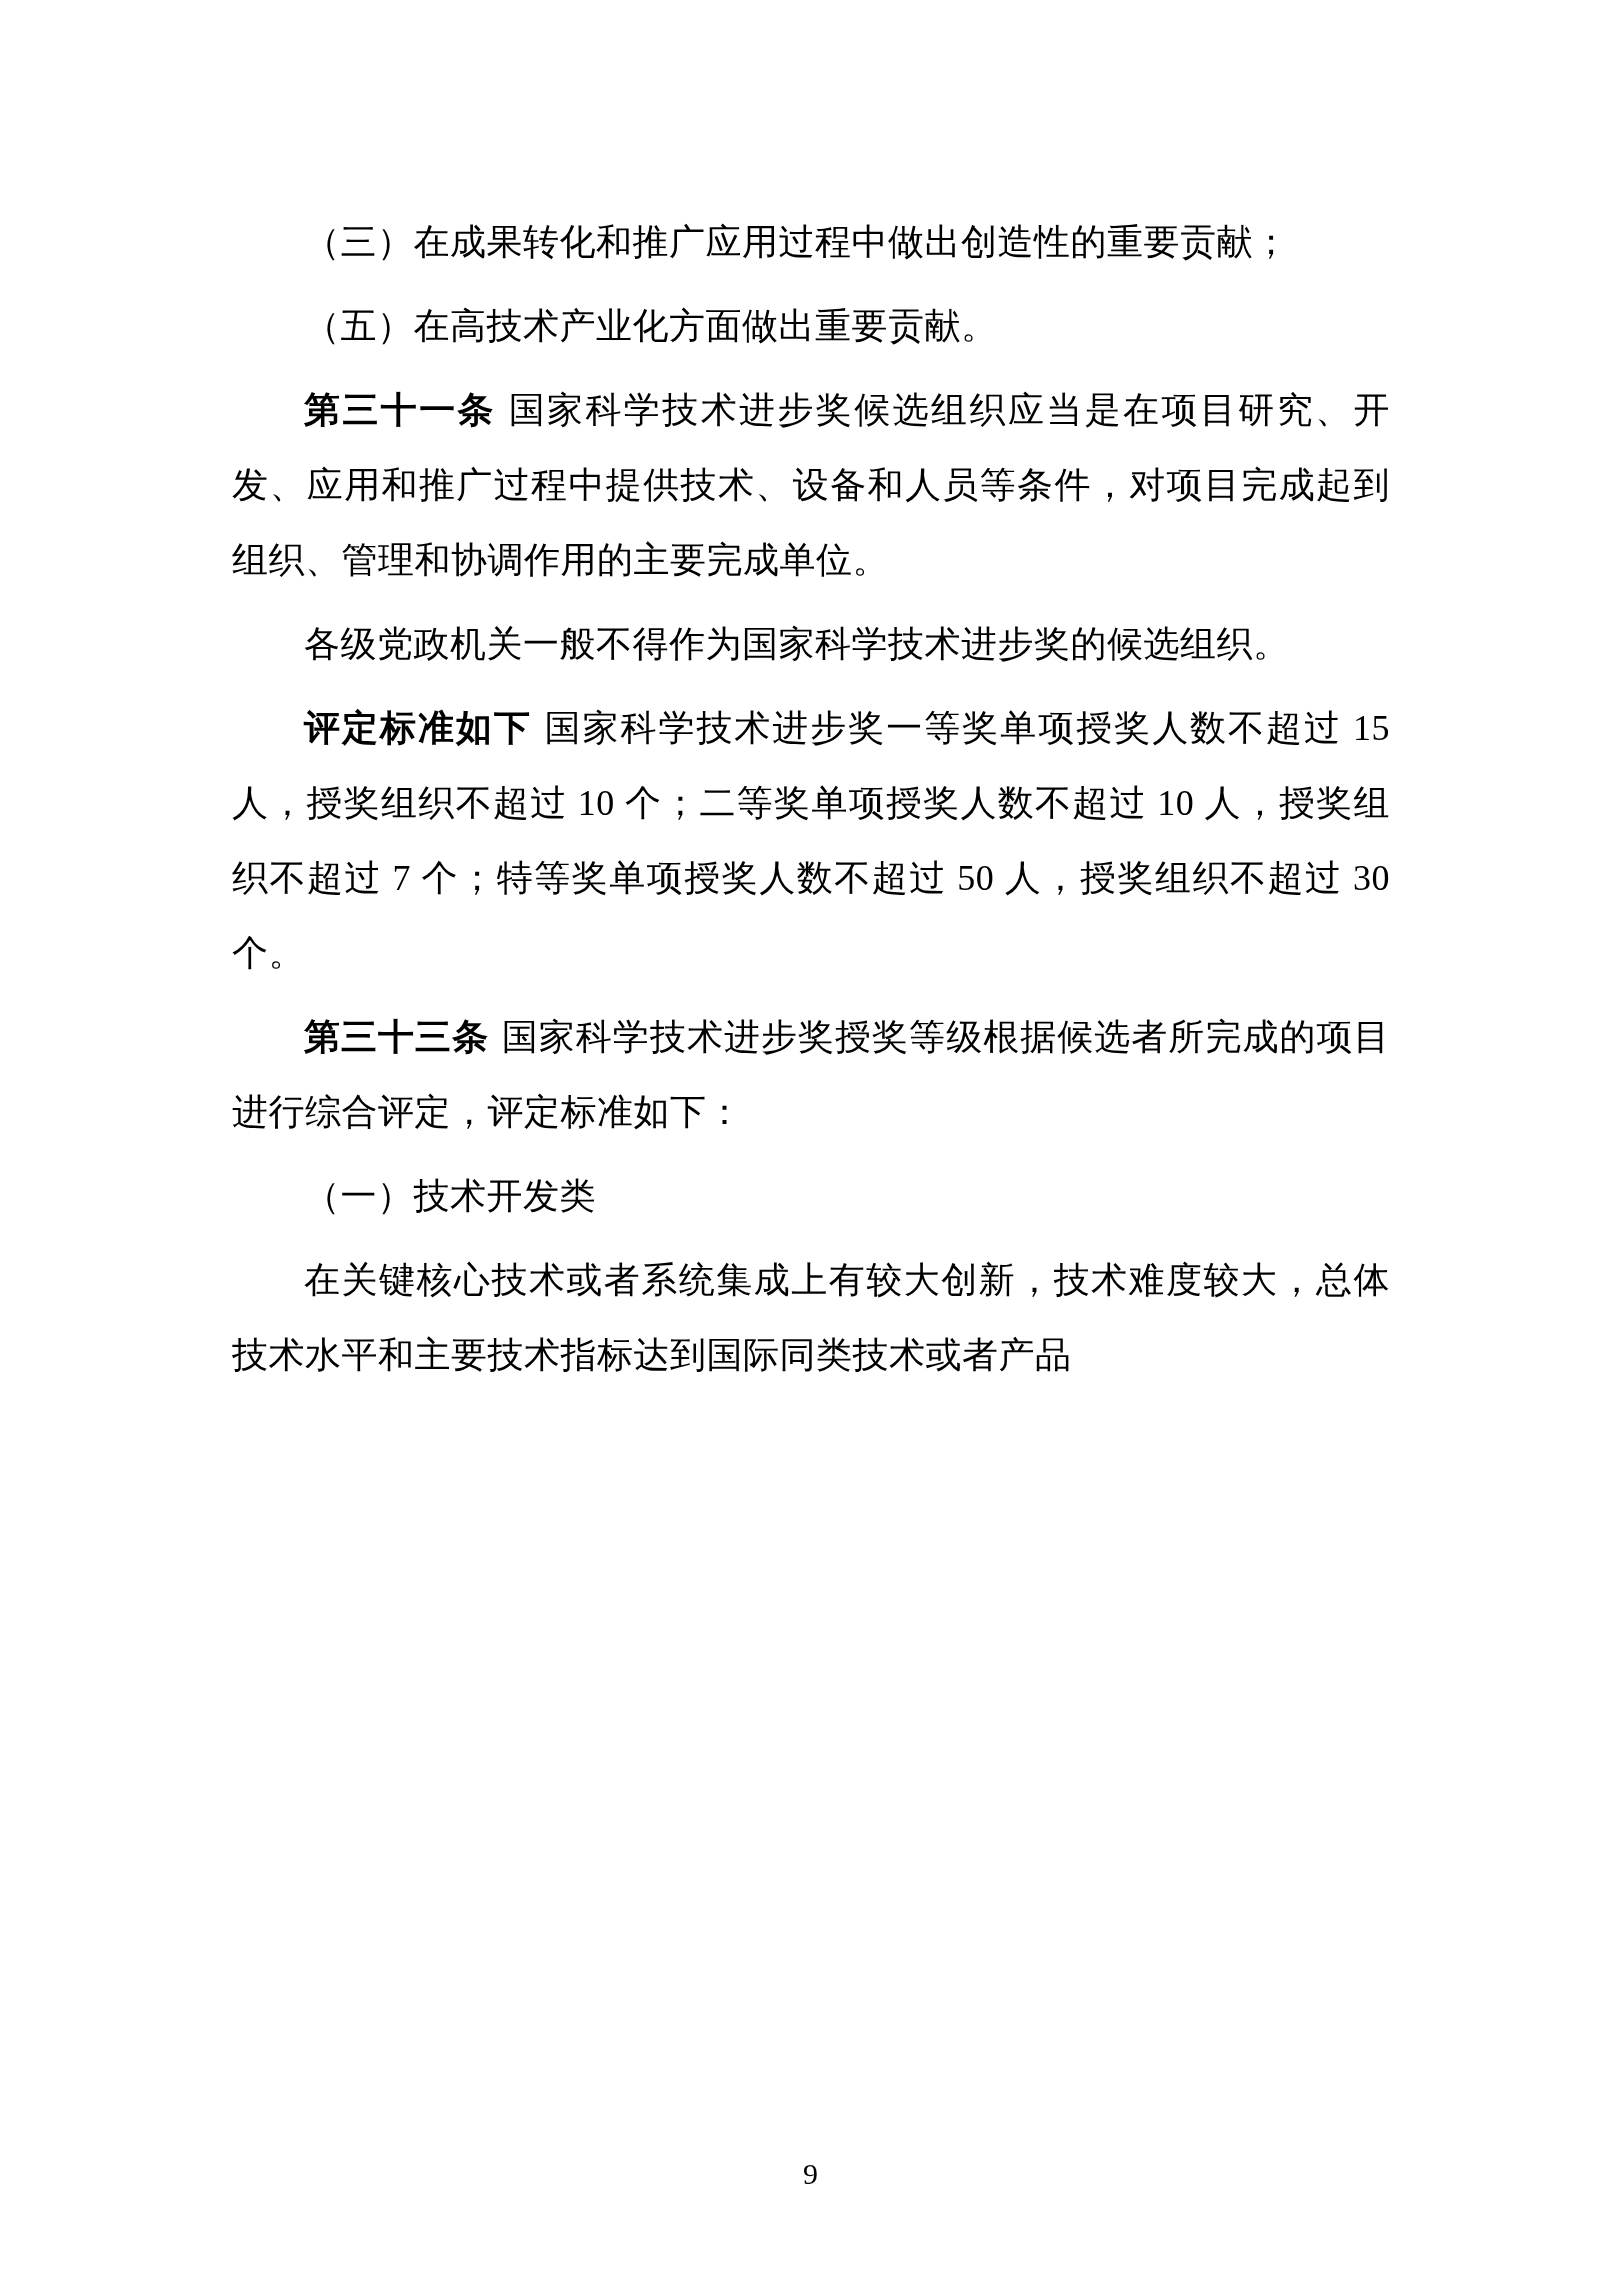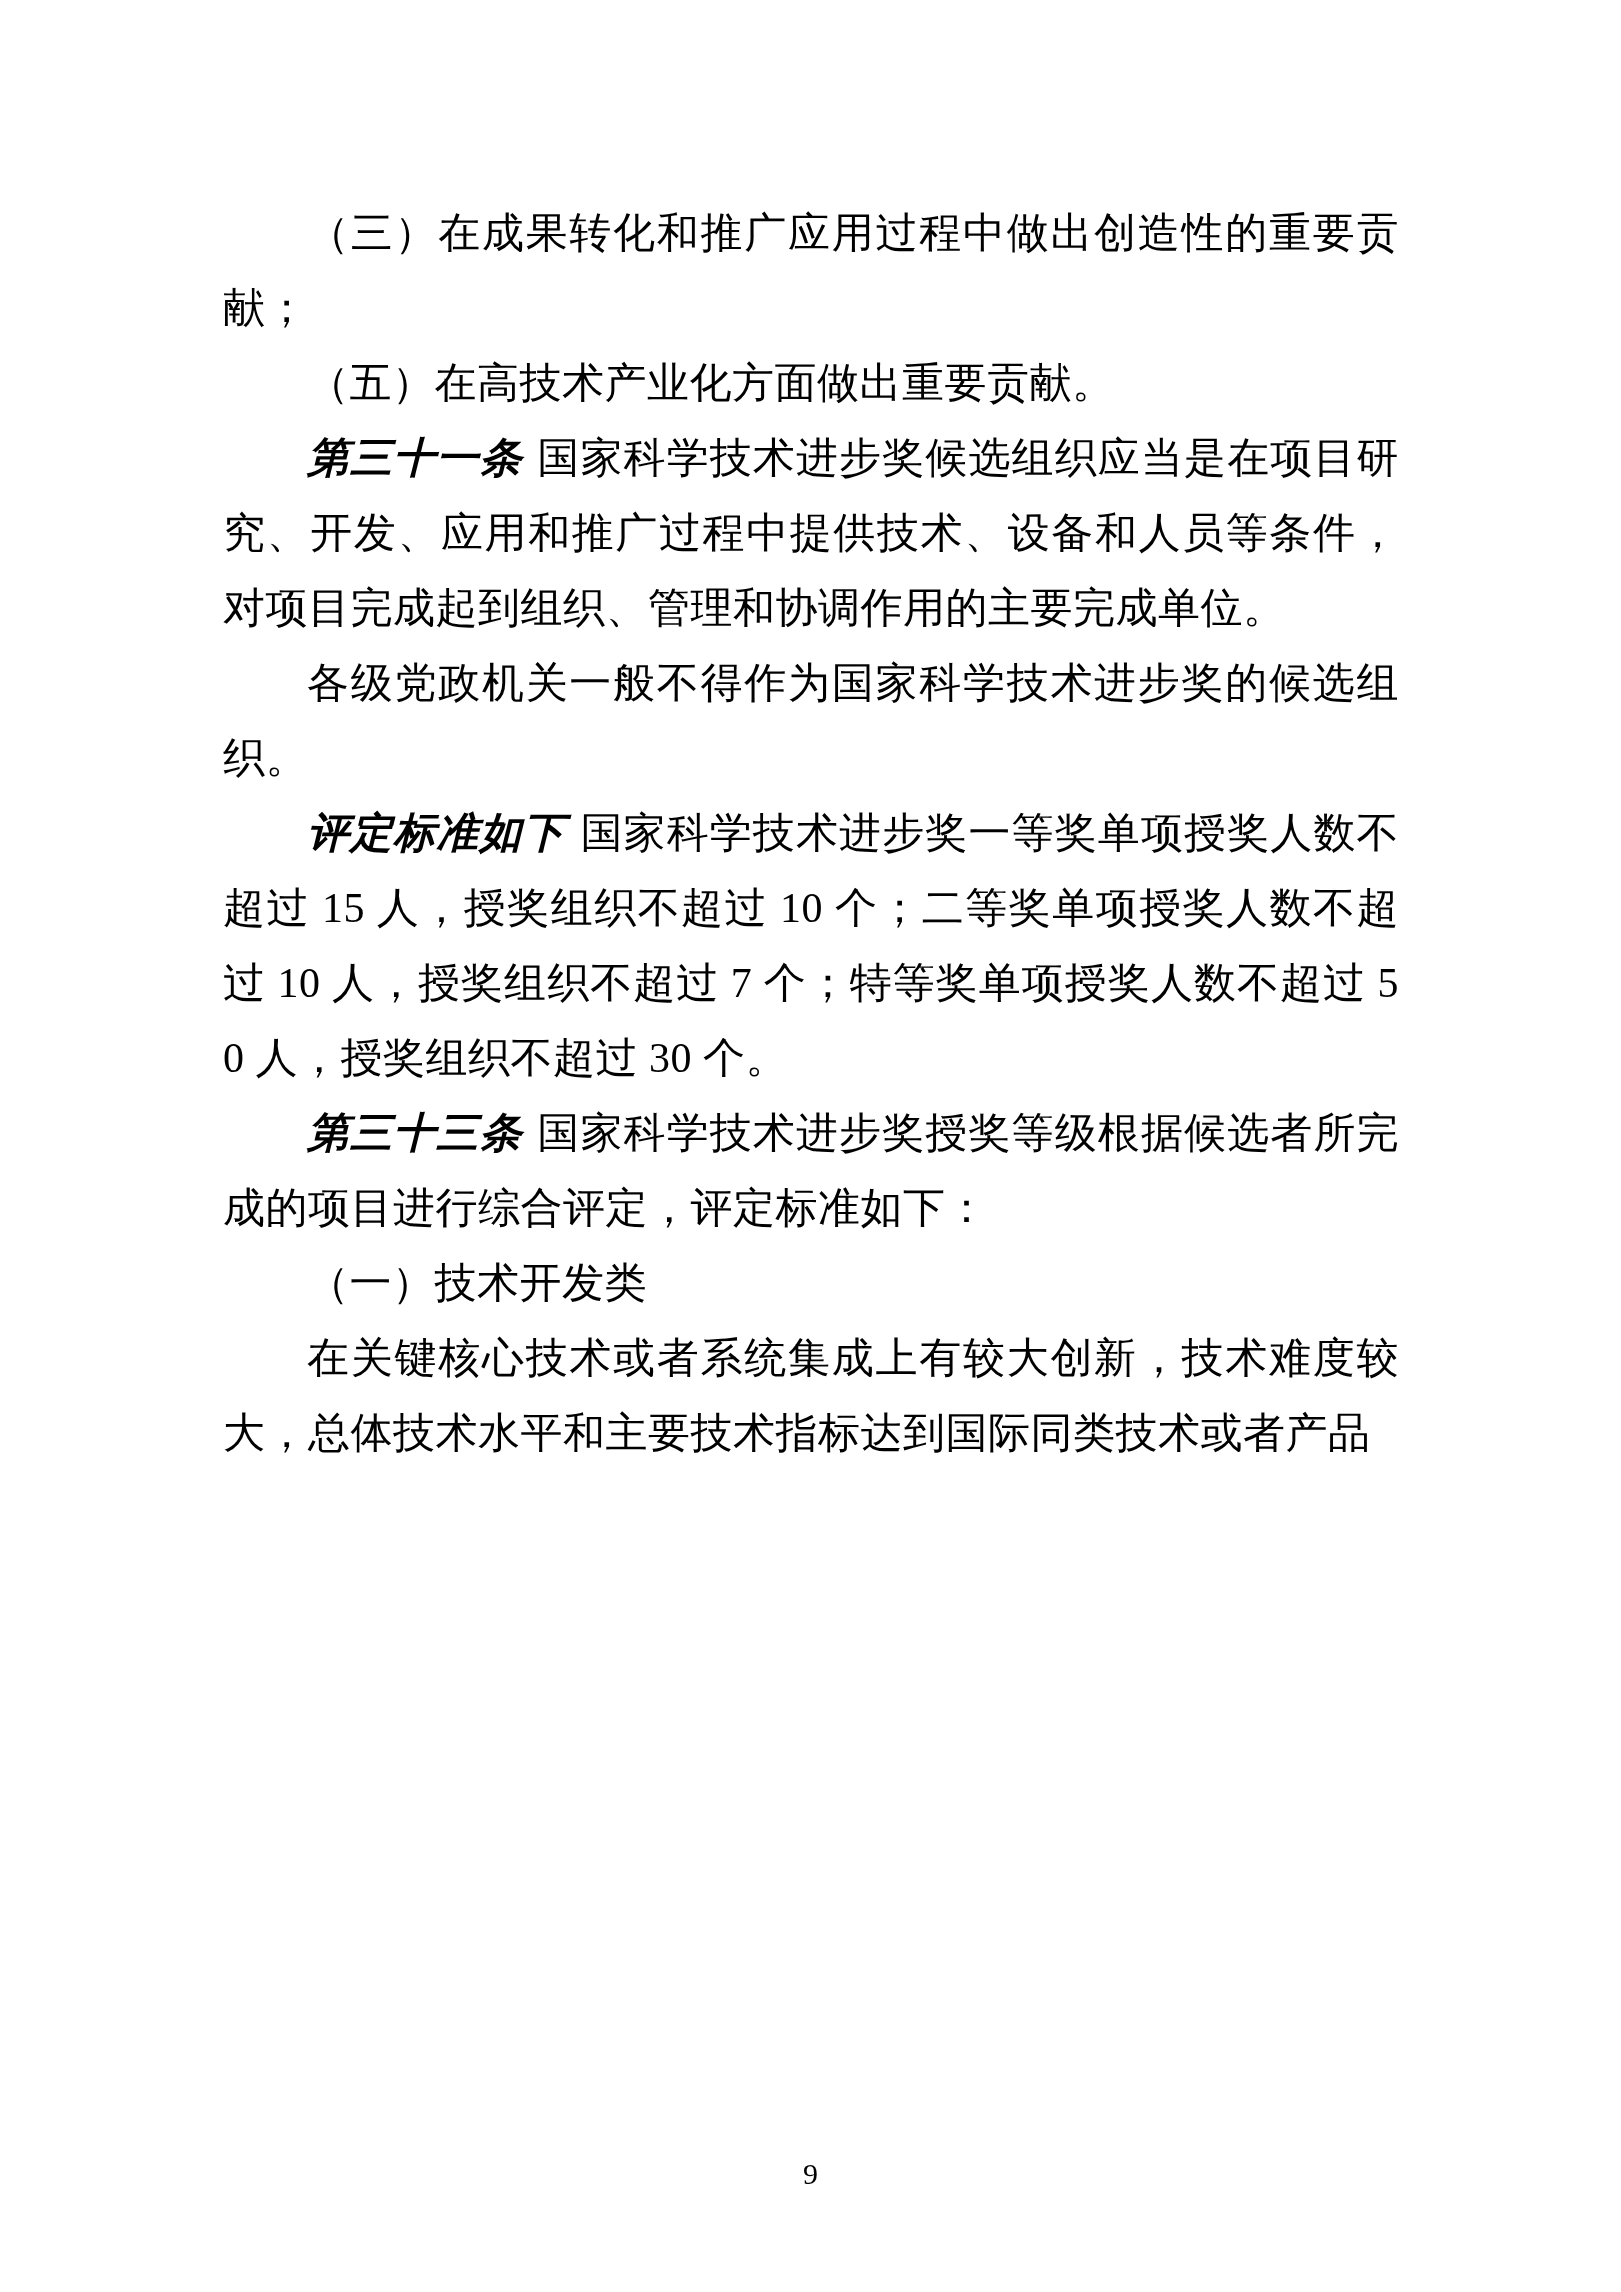--- a/index.html
+++ b/index.html
@@ -17,34 +17,33 @@
     font-family: "Liberation Serif", "DejaVu Serif", serif;
     overflow: hidden;
   }
   .content {
     position: absolute;
     left: 223px;
     top: 196px;
     width: 1176px;
   }
   p.doc-line {
-    margin: 0;
+    margin: 9px;
     padding: 0;
-    font-size: 42px;
+    font-size: 36px;
     line-height: 75px;
     letter-spacing: 0.5px;
     text-align: justify;
     text-justify: inter-ideograph;
     text-indent: 2em;
     word-break: break-all;
   }
   .lead {
     font-weight: bold;
     margin-right: 0.35em;
-    font-style: italic;
   }
   .lead:empty {
     display: none;
     margin: 0;
   }
   .page-number {
     position: absolute;
     top: 2154px;
     left: 0;
     width: 100%;

